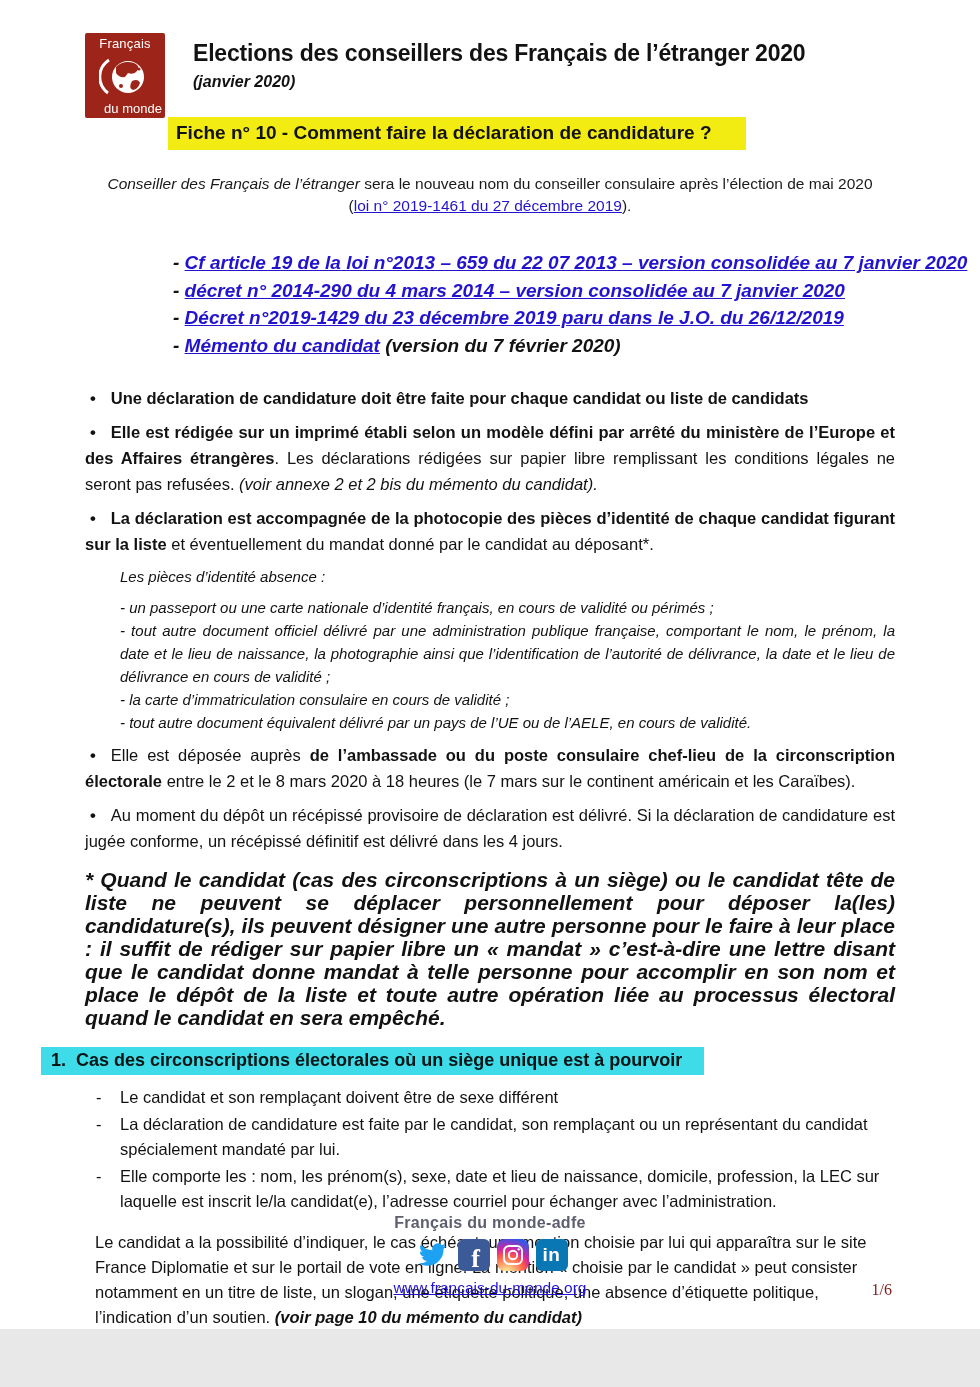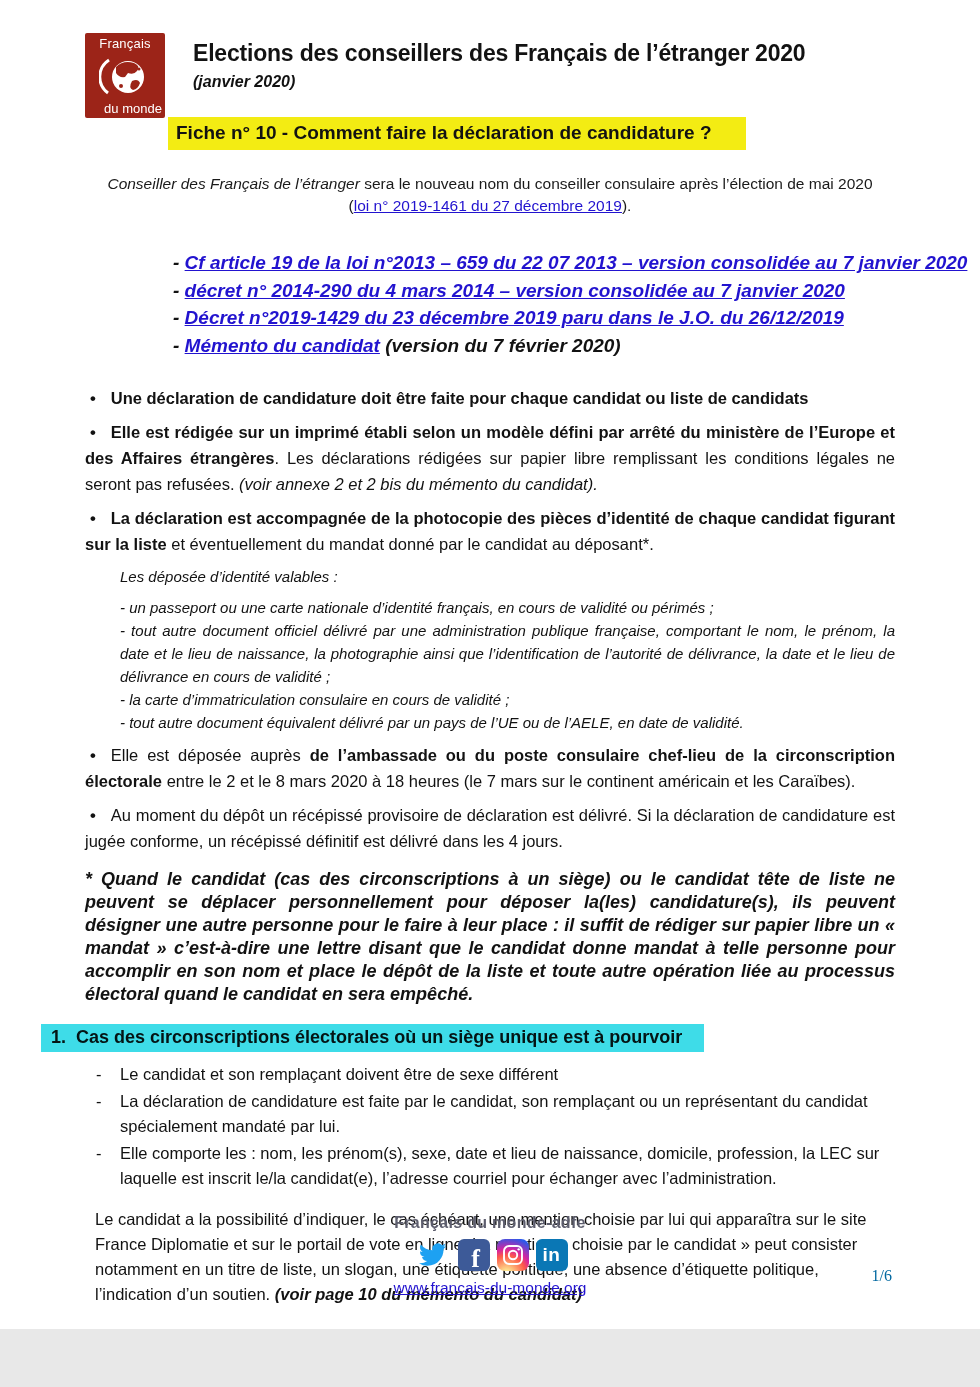--- a/index.html
+++ b/index.html
@@ -47,21 +47,21 @@
   .ref-suffix{color:#121212;}
   
   .bullets{margin-top:26px;}
   .bullet{font-size:16.5px;line-height:26px;text-align:justify;text-indent:5px;margin-bottom:8px;}
   .mk{padding-right:15px;font-weight:bold;}
   
   .id-docs{margin:6px 0 8px 35px;font-style:italic;font-size:15px;line-height:23px;}
   .id-title{margin-bottom:8px;}
   .id-item{text-align:justify;}
   
-  .footnote{margin-top:14px;font-size:18px;line-height:23px;font-weight:bold;font-style:italic;text-align:justify;}
+  .footnote{margin-top:14px;font-size:21px;line-height:23px;font-weight:bold;font-style:italic;text-align:justify;}
   
   .sec-heading-row{margin:18px 0 0 -44px;}
   .sec-heading{
     display:inline-block;background:var(--highlight-cyan);color:#041414;
     font-size:18px;font-weight:bold;padding:3px 22px 4px 10px;white-space:pre-wrap;
   }
   .dash-list{margin:10px 0 0 8px;font-size:16.5px;line-height:25px;}
   .dash-item{display:flex;margin-bottom:2px;}
   .dash{flex:none;width:27px;padding-left:3px;}
   .dash-text{flex:1;}
@@ -76,22 +76,22 @@
   .icn.facebook{background:var(--facebook-blue);border-radius:6px;overflow:hidden;}
   .fb-f{color:#fff;font-weight:bold;font-size:26px;font-family:"Liberation Serif",serif;position:relative;top:4px;left:2px;}
   .icn.instagram{
     border-radius:8px;
     background:radial-gradient(circle at 30% 110%,#fdf497 0%,#fdf497 5%,#fd5949 45%,#d6249f 60%,#285aeb 90%);
   }
   .icn.linkedin{background:var(--linkedin-blue);border-radius:6px;text-align:center;}
   .li-in{color:#fff;font-weight:bold;font-size:19px;letter-spacing:.5px;}
   .website{margin-top:7px;font-size:15.5px;}
   .page-num{
-    position:absolute;right:88px;bottom:44px;
-    font-family:"Liberation Serif",serif;font-size:16px;color:#0369a1;
+    position:absolute;right:88px;bottom:30px;
+    font-family:"Liberation Serif",serif;font-size:16px;color:#7f1d1d;
   }
 </style>
 </head>
 <body>
 
 <div class="page">
 
   <div class="header">
     <div class="logo">
       <div class="logo-top">Français</div>
@@ -128,25 +128,25 @@
   </div>
 
   <div class="bullets">
     <p class="bullet"><span class="mk">•</span><b>Une déclaration de candidature doit être faite pour chaque candidat ou liste de candidats</b></p>
 
     <p class="bullet"><span class="mk">•</span><b>Elle est rédigée sur un imprimé établi selon un modèle défini par arrêté du ministère de l’Europe et des Affaires étrangères</b><span>. Les déclarations rédigées sur papier libre remplissant les conditions légales ne seront pas refusées. </span><span class="ital">(voir annexe 2 et 2 bis du mémento du candidat).</span></p>
 
     <p class="bullet"><span class="mk">•</span><b>La déclaration est accompagnée de la photocopie des pièces d’identité de chaque candidat figurant sur la liste</b><span> et éventuellement du mandat donné par le candidat au déposant*.</span></p>
 
     <div class="id-docs">
-      <div class="id-title">Les déposée d’identité valables :</div>
+      <div class="id-title">Les pièces d’identité absence :</div>
       <div class="id-item">- un passeport ou une carte nationale d’identité français, en cours de validité ou périmés ;</div>
       <div class="id-item">- tout autre document officiel délivré par une administration publique française, comportant le nom, le prénom, la date et le lieu de naissance, la photographie ainsi que l’identification de l’autorité de délivrance, la date et le lieu de délivrance en cours de validité ;</div>
       <div class="id-item">- la carte d’immatriculation consulaire en cours de validité ;</div>
-      <div class="id-item">- tout autre document équivalent délivré par un pays de l’UE ou de l’AELE, en date de validité.</div>
+      <div class="id-item">- tout autre document équivalent délivré par un pays de l’UE ou de l’AELE, en cours de validité.</div>
     </div>
 
     <p class="bullet"><span class="mk">•</span><span>Elle est déposée auprès </span><b>de l’ambassade ou du poste consulaire chef-lieu de la circonscription électorale</b><span> entre le 2 et le 8 mars 2020 à 18 heures (le 7 mars sur le continent américain et les Caraïbes).</span></p>
 
     <p class="bullet"><span class="mk">•</span><span>Au moment du dépôt un récépissé provisoire de déclaration est délivré. Si la déclaration de candidature est jugée conforme, un récépissé définitif est délivré dans les 4 jours.</span></p>
   </div>
 
   <div class="footnote">* Quand le candidat (cas des circonscriptions à un siège) ou le candidat tête de liste ne peuvent se déplacer personnellement pour déposer la(les) candidature(s), ils peuvent désigner une autre personne pour le faire à leur place : il suffit de rédiger sur papier libre un « mandat » c’est-à-dire une lettre disant que le candidat donne mandat à telle personne pour accomplir en son nom et place le dépôt de la liste et toute autre opération liée au processus électoral quand le candidat en sera empêché.</div>
 
   <div class="sec-heading-row">

